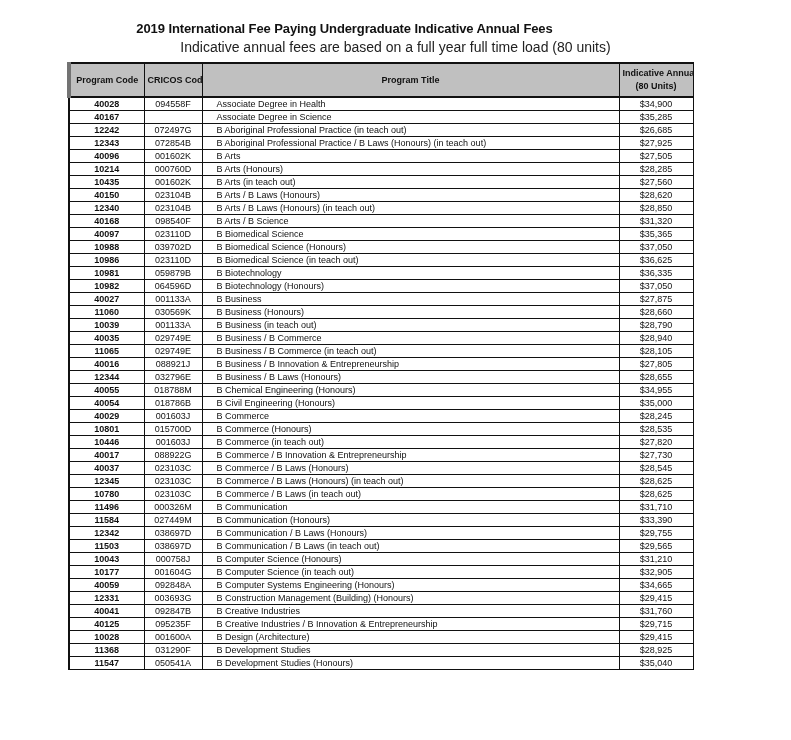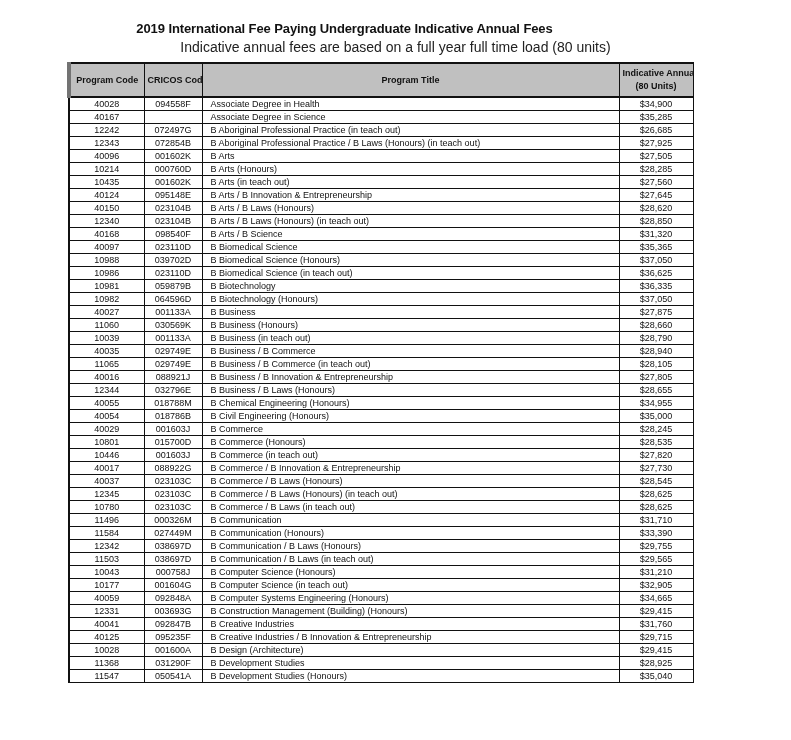--- a/index.html
+++ b/index.html
@@ -9,23 +9,23 @@
            font-size: 13px; font-weight: bold; letter-spacing: -0.1px; }
   .subtitle { position: absolute; left: 0; width: 791px; top: 39px; text-align: center;
               font-size: 14px; color: #222; }
   table.fees { position: absolute; left: 67px; top: 62px; border-collapse: collapse;
                table-layout: fixed; width: 624px; font-size: 9px; }
   table.fees th, table.fees td { border: 1px solid #111; padding: 0 3px; white-space: nowrap; overflow: hidden; }
   table.fees thead th { background: #c0c0c0; font-weight: bold; height: 32px; font-size: 9px;
                         border-top: 2px solid #111; border-bottom: 2px solid #111; line-height: 13px; }
   table.fees thead th:first-child { border-left: 4px solid #737373; }
   table.fees tbody td { height: 12px; line-height: 12px; }
-  table.fees tbody td:first-child { border-left: 2px solid #111; }
+  table.fees tbody td:first-child { border-left: 2px solid #111; font-weight: bold; }
   table.fees td.c { text-align: center; }
-  table.fees td.l { text-align: left; padding-left: 8px; }
+  table.fees td.l { text-align: left; padding-left: 14px; }
   col.c1 { width: 75px; } col.c2 { width: 58px; } col.c3 { width: 417px; } col.c4 { width: 74px; }
 </style>
 </head>
 <body>
 
 <div class="title">2019 International Fee Paying Undergraduate Indicative Annual Fees</div>
 <div class="subtitle">Indicative annual fees are based on a full year full time load (80 units)</div>
 
 <table class="fees">
   <colgroup>
@@ -82,26 +82,20 @@
         <td class="l">B Arts (Honours)</td>
         <td class="c">$28,285</td>
       </tr>
       <tr>
         <td class="c">10435</td>
         <td class="c">001602K</td>
         <td class="l">B Arts (in teach out)</td>
         <td class="c">$27,560</td>
       </tr>
       <tr>
-        <td class="c">40124</td>
-        <td class="c">095148E</td>
-        <td class="l">B Arts / B Innovation &amp; Entrepreneurship</td>
-        <td class="c">$27,645</td>
-      </tr>
-      <tr>
         <td class="c">40150</td>
         <td class="c">023104B</td>
         <td class="l">B Arts / B Laws (Honours)</td>
         <td class="c">$28,620</td>
       </tr>
       <tr>
         <td class="c">12340</td>
         <td class="c">023104B</td>
         <td class="l">B Arts / B Laws (Honours) (in teach out)</td>
         <td class="c">$28,850</td>

